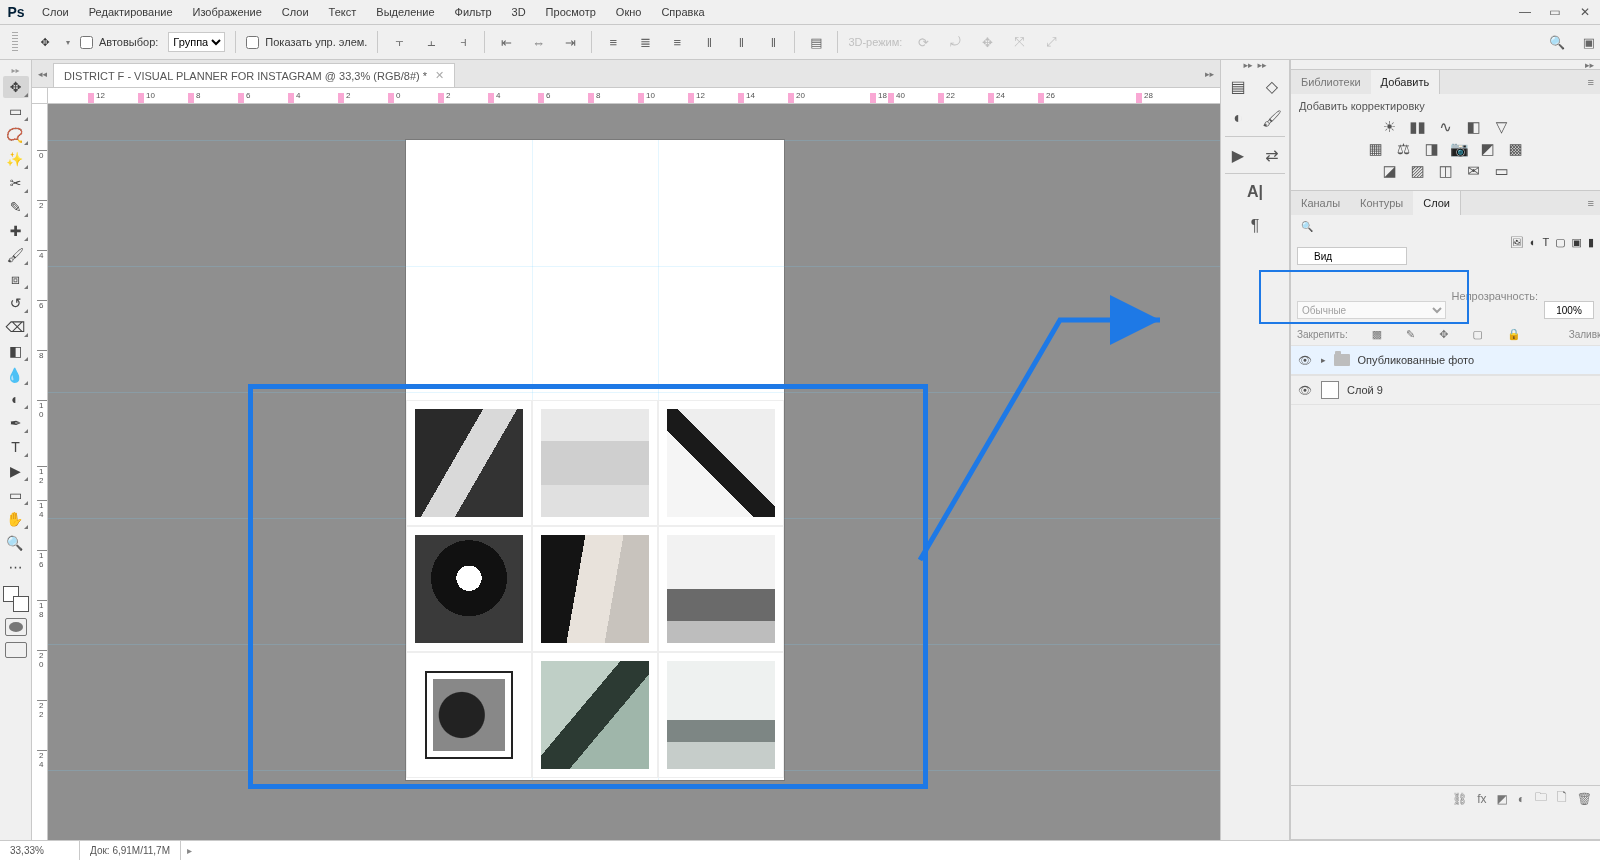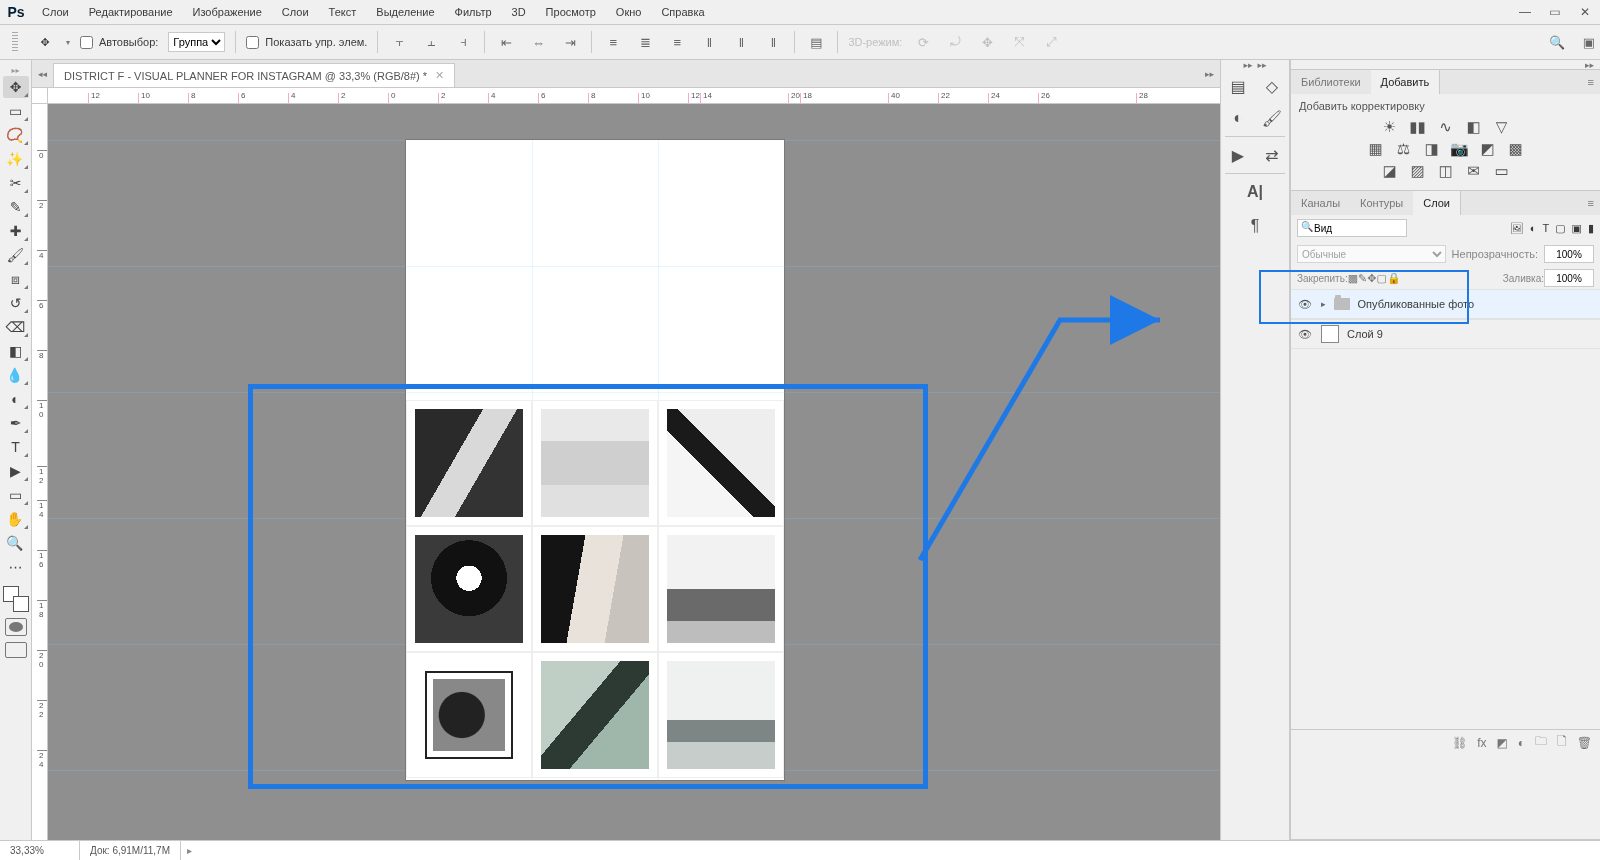--- a/index.html
+++ b/index.html
@@ -53,21 +53,21 @@
   #tabbar .collapse-left{ height:10px; font-size:9px; color:#777; margin-right:6px; align-self:center; }
   #tabbar .doc-tab{ height:24px; background:#fff; border:1px solid var(--border); border-bottom:none; padding:0 10px; display:flex; align-items:center; gap:8px; color:#555; }
   #tabbar .doc-tab .x{ color:#aaa; cursor:default; }
   #tabbar .collapse-right{ margin-left:auto; margin-right:6px; align-self:center; font-size:9px; color:#777; }
 
   
   #doc-area{ flex:1; position:relative; background:var(--canvas); overflow:hidden; }
   #ruler-h{ position:absolute; top:0; left:16px; right:0; height:16px; background:#fff; border-bottom:1px solid var(--border); font-size:8px; color:#555; }
   #ruler-v{ position:absolute; top:16px; left:0; width:16px; bottom:0; background:#fff; border-right:1px solid var(--border); font-size:8px; color:#555; }
   #ruler-corner{ position:absolute; top:0; left:0; width:16px; height:16px; background:#fff; border-right:1px solid var(--border); border-bottom:1px solid var(--border); }
-  .tick{ position:absolute; border-left:1px solid #f9a8d4; height:6px; bottom:0; }
+  .tick{ position:absolute; border-left:6px solid #f9a8d4; height:6px; bottom:0; }
   .tick.lbl{ height:10px; }
   .tick span{ position:absolute; top:-2px; left:2px; }
   .vtick{ position:absolute; border-top:1px solid #888; width:6px; right:0; }
   .vtick.lbl{ width:10px; }
   .vtick span{ position:absolute; left:2px; top:0px; }
 
   #canvas-wrap{ position:absolute; top:16px; left:16px; right:0; bottom:0; }
   
   #artboard{ position:absolute; top:36px; left:358px; width:378px; height:640px; background:#fff; box-shadow:0 0 0 1px rgba(0,0,0,.15); }
   
@@ -101,23 +101,23 @@
   .panel .tab-row{ height:24px; display:flex; align-items:center; background:var(--bg-dk); }
   .panel .tab{ padding:0 10px; height:100%; display:flex; align-items:center; color:#777; }
   .panel .tab.active{ background:var(--bg); color:#222; border-right:1px solid var(--border); }
   .panel .menu-icon{ margin-left:auto; padding:0 6px; color:#777; }
   .panel .body{ padding:6px 8px; }
 
   .adj-row{ display:flex; gap:10px; justify-content:center; margin:4px 0; color:#555; font-size:15px; }
   .adj-row span{ width:18px; text-align:center; }
 
   .layer-head{ display:flex; align-items:center; gap:6px; padding:4px 6px; }
-  .layer-head select, .layer-head input{ font-size:10px; height:18px; border:1px solid var(--border); background:#fff; }
+  .layer-head select, .layer-head input{ font-size:10px; height:18px; border:1px solid var(--border); background:#fff;margin-top:28px; }
   .mini-input{ width:50px; text-align:center; font-size:10px; height:18px; border:1px solid var(--border); background:#fff; }
-  .lock-row{ display:flex; align-items:center; gap:0; padding:2px 6px; font-size:10px; color:#888; }
+  .lock-row{ display:flex; align-items:center; gap:24px; padding:2px 6px; font-size:10px; color:#888; }
   .lock-row span.icn{ font-size:11px; color:#777; }
 
   .layer-list{ min-height:440px; }
   .layer-item{ display:flex; align-items:center; height:30px; border-top:1px solid #e2e2e2; border-bottom:1px solid #e2e2e2; padding:0 6px; gap:8px; font-size:11px; }
   .layer-item.sel{ background:#e8f3ff; }
   .eye{ width:16px; text-align:center; color:#555; }
   .layer-thumb{ width:18px; height:18px; border:1px solid #888; background:#fff; }
   .folder{ width:16px; height:12px; background:#bdbdbd; border-radius:1px; position:relative; }
   .folder::before{ content:''; position:absolute; top:-3px; left:1px; width:6px; height:3px; background:#bdbdbd; border-radius:1px 1px 0 0; }
   .chev{ font-size:9px; color:#666; }
@@ -291,27 +291,27 @@
           </div>
           <div class="tick lbl" style="left: 540px;">
             <span>8</span>
           </div>
           <div class="tick lbl" style="left: 590px;">
             <span>10</span>
           </div>
           <div class="tick lbl" style="left: 640px;">
             <span>12</span>
           </div>
-          <div class="tick lbl" style="left: 652px;">
+          <div class="tick lbl" style="left: 690px;">
             <span>14</span>
           </div>
           <div class="tick lbl" style="left: 740px;">
             <span>20</span>
           </div>
-          <div class="tick lbl" style="left: 752px;">
+          <div class="tick lbl" style="left: 822px;">
             <span>18</span>
           </div>
           <div class="tick lbl" style="left: 840px;">
             <span>40</span>
           </div>
           <div class="tick lbl" style="left: 890px;">
             <span>22</span>
           </div>
           <div class="tick lbl" style="left: 940px;">
             <span>24</span>

